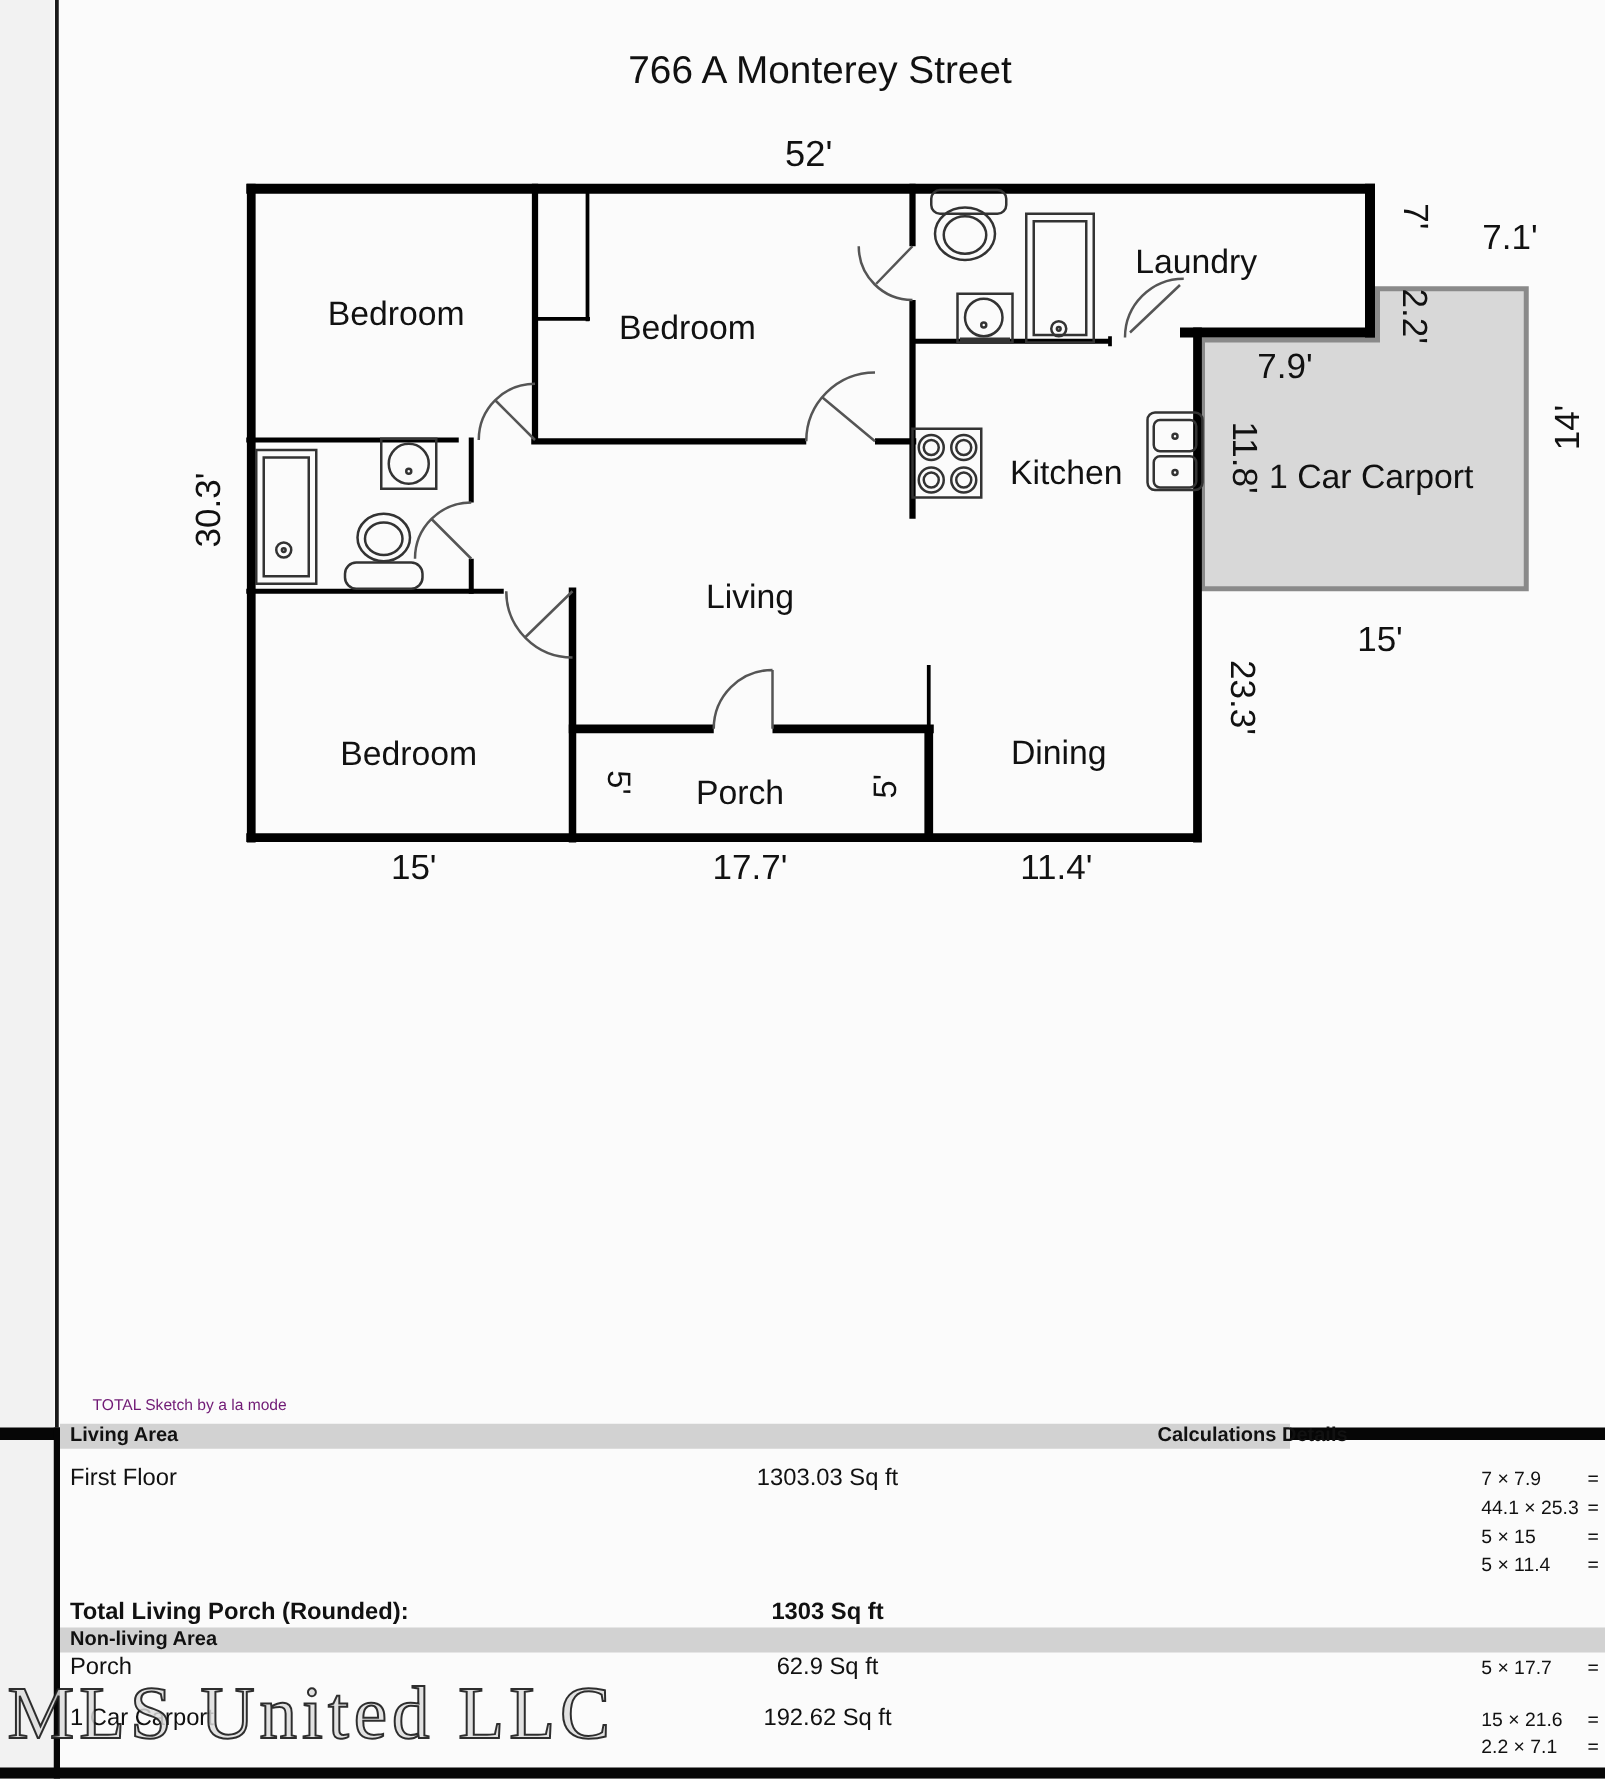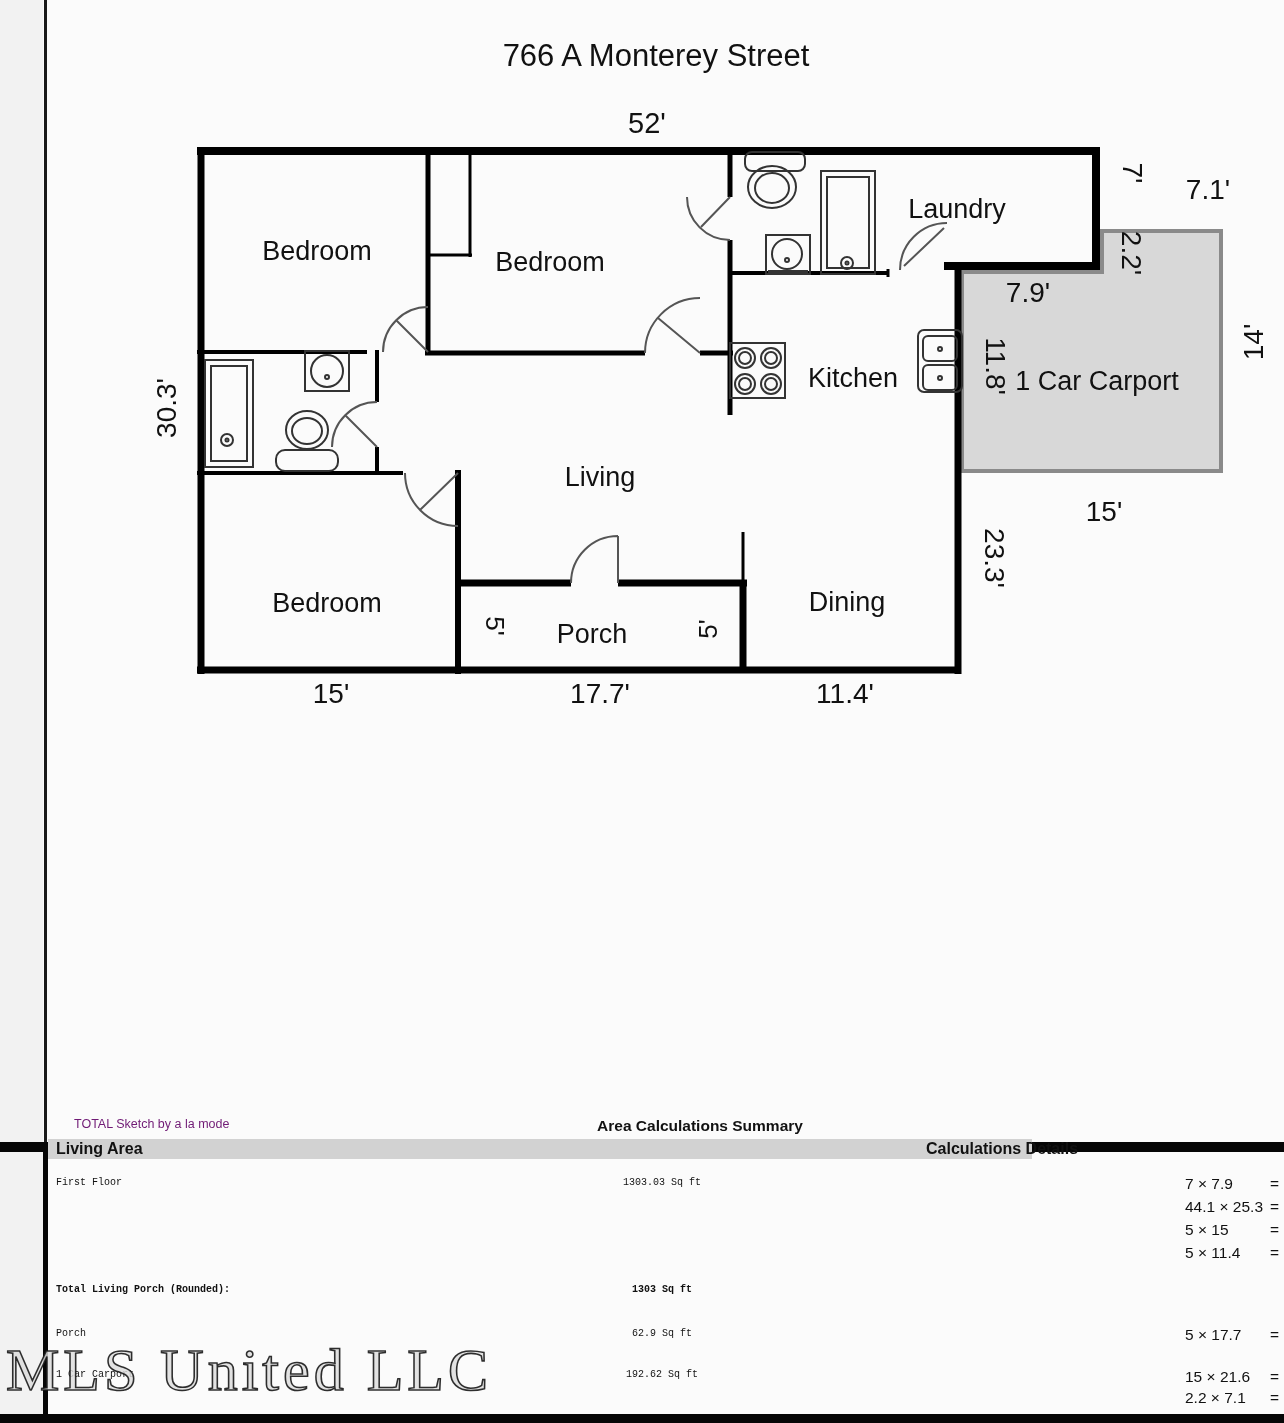--- a/index.html
+++ b/index.html
@@ -4,21 +4,21 @@
 <style>
   html,body{margin:0;padding:0;}
   body{width:1284px;height:1423px;background:#fbfbfb;font-family:"Liberation Sans",sans-serif;color:#111;}
   #page{position:relative;width:1284px;height:1423px;overflow:hidden;background:#fbfbfb;}
   .abs{position:absolute;white-space:nowrap;}
   .b{font-weight:bold;}
   #left-margin{left:0;top:0;width:43px;height:1423px;background:#f2f2f2;}
   #page-border-left{left:44px;top:0;width:3px;height:1142px;background:#1a1a1a;}
   #plan-svg{position:absolute;left:0;top:0;}
   .band{background:#d2d2d2;height:20px;line-height:20px;font-size:16px;}
-  .row-txt{font-size:10px;line-height:18px;font-family:Liberation Mono, monospace;}
+  .row-txt{font-size:19px;line-height:18px;}
   .calc-txt{font-size:15.5px;line-height:18px;}
   #divider-bar{left:0;top:1142px;width:1284px;height:10px;background:#060606;}
   #bottom-bar{left:0;top:1414px;width:1284px;height:9px;background:#060606;}
   #table-border-left{left:43px;top:1142px;width:5px;height:281px;background:#060606;}
   #brand{left:74px;top:1117px;font-size:12.5px;color:#701a75;}
   #summary-title{left:490px;top:1117px;width:420px;text-align:center;font-size:15.5px;font-weight:bold;}
   #watermark{left:6px;top:1336px;font-size:60px;font-family:"Liberation Serif",serif;letter-spacing:4px;color:rgba(255,255,255,0.72);-webkit-text-stroke:1.6px rgba(25,25,25,0.9);text-shadow:0 0 1px rgba(0,0,0,0.4);z-index:5;}
   .sqft-col{left:547px;width:230px;text-align:center;}
   .calc-col{left:1185px;}
   .eq-col{left:1270px;}
@@ -150,21 +150,20 @@
       <text transform="translate(985,558) rotate(90)" font-size="28">23.3'</text>
       <text x="331" y="703" font-size="28">15'</text>
       <text x="600" y="703" font-size="28">17.7'</text>
       <text x="845" y="703" font-size="28">11.4'</text>
       <text transform="translate(486,626) rotate(90)" font-size="26">5'</text>
       <text transform="translate(717,629) rotate(-90)" font-size="26">5'</text>
     </g>
   </svg>
 
   <div id="brand" class="abs">TOTAL Sketch by a la mode</div>
-  <div id="summary-title" class="abs">Area Calculations Summary</div>
   <div id="divider-bar" class="abs"></div>
   <div id="table-border-left" class="abs"></div>
 
   <div class="abs band" style="left:48px;top:1139px;width:984px;">
     <span class="abs b" style="left:8px;">Living Area</span>
     <span class="abs b" style="left:878px;">Calculations Details</span>
   </div>
 
   <div class="abs row-txt" style="left:56px;top:1174px;">First Floor</div>
   <div class="abs row-txt sqft-col" style="top:1174px;">1303.03 Sq ft</div>
@@ -174,20 +173,23 @@
   <div class="abs calc-txt calc-col" style="top:1198px;">44.1 × 25.3</div>
   <div class="abs calc-txt eq-col" style="top:1198px;">=</div>
   <div class="abs calc-txt calc-col" style="top:1221px;">5 × 15</div>
   <div class="abs calc-txt eq-col" style="top:1221px;">=</div>
   <div class="abs calc-txt calc-col" style="top:1244px;">5 × 11.4</div>
   <div class="abs calc-txt eq-col" style="top:1244px;">=</div>
 
   <div class="abs row-txt b" style="left:56px;top:1281px;">Total Living Porch (Rounded):</div>
   <div class="abs row-txt b sqft-col" style="top:1281px;">1303 Sq ft</div>
 
+  <div class="abs band" style="left:48px;top:1302px;width:1236px;">
+    <span class="abs b" style="left:8px;">Non-living Area</span>
+  </div>
 
   <div class="abs row-txt" style="left:56px;top:1325px;">Porch</div>
   <div class="abs row-txt sqft-col" style="top:1325px;">62.9 Sq ft</div>
   <div class="abs calc-txt calc-col" style="top:1326px;">5 × 17.7</div>
   <div class="abs calc-txt eq-col" style="top:1326px;">=</div>
 
   <div class="abs row-txt" style="left:56px;top:1366px;">1 Car Carport</div>
   <div class="abs row-txt sqft-col" style="top:1366px;">192.62 Sq ft</div>
   <div class="abs calc-txt calc-col" style="top:1368px;">15 × 21.6</div>
   <div class="abs calc-txt eq-col" style="top:1368px;">=</div>

